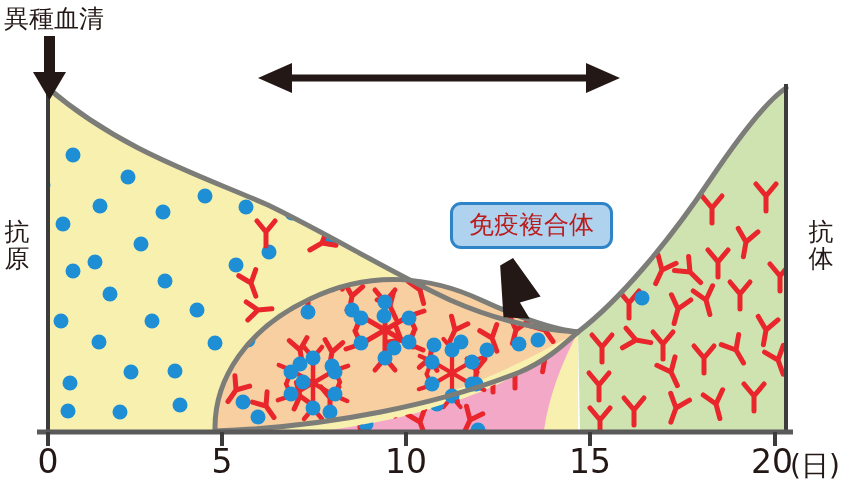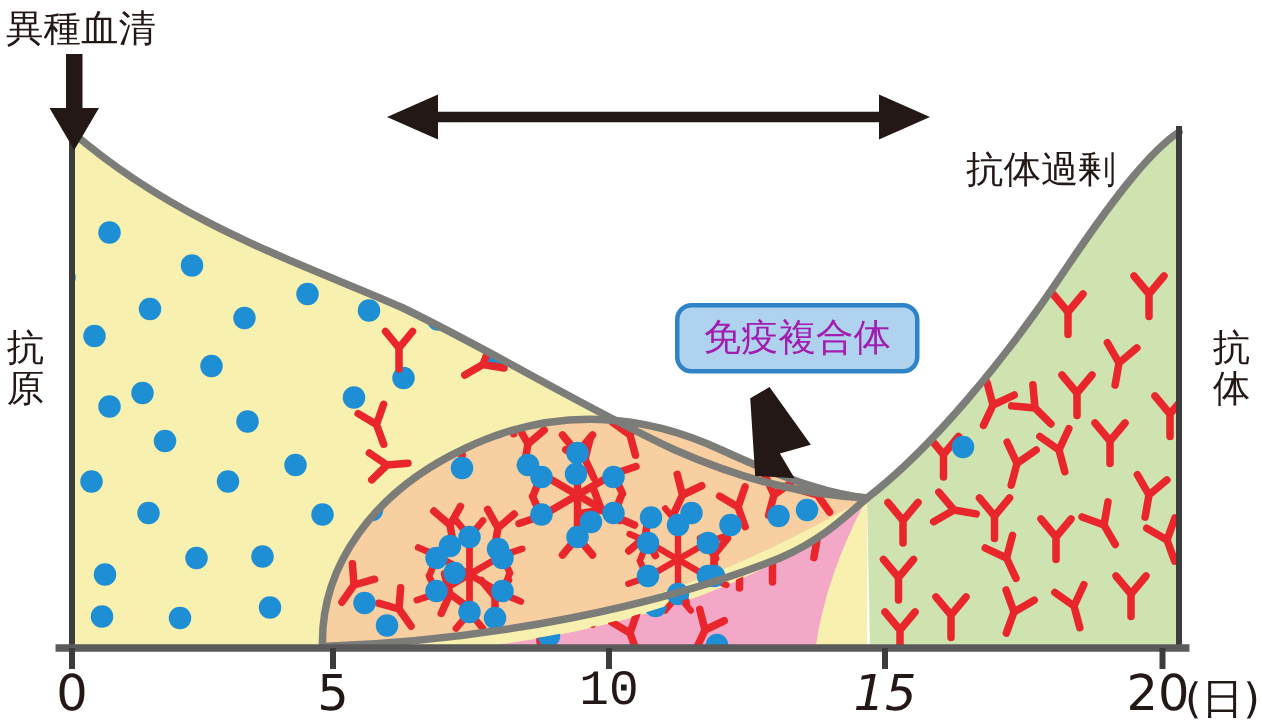--- a/index.html
+++ b/index.html
@@ -16,21 +16,21 @@
   #lbl-agex  {left:100px;top:95px;  font-size:25px;}
   #lbl-abex  {left:644px;top:96px;  font-size:25px;}
 
   #lbl-ag{position:absolute;left:2px;top:218px;width:30px;font-size:25px;
           line-height:1.08;text-align:center;color:#231815;}
   #lbl-ab{position:absolute;left:806px;top:218px;width:30px;font-size:25px;
           line-height:1.08;text-align:center;color:#231815;}
 
   #callout{position:absolute;left:450px;top:202px;
            background:#AFD2EE;border:3px solid #2F84C8;border-radius:11px;
-           padding:7px 16px 9px 16px;font-size:25px;color:#a21caf;
+           padding:7px 16px 9px 16px;font-size:25px;color:#b91c1c;
            line-height:1;}
 
   .tick-lbl{position:absolute;font-size:33px;color:#231815;
             text-align:center;width:60px;}
   .unit-lbl{position:absolute;font-size:28px;color:#231815;}
 </style>
 </head>
 <body>
 
 <div id="stage">
@@ -403,33 +403,32 @@
       <path d="M258,78 L292,63 L292,93 Z" stroke="none"></path>
       <path d="M620,78 L586,63 L586,93 Z" stroke="none"></path>
     </g>
 
     <g fill="#231815">
       <path d="M513,258 L548,290 L529,300 L542,314 L516,318 L502,268 Z" transform="rotate(12 513 258)"></path>
     </g>
   </svg>
 
   <div class="lbl" id="lbl-hetero">異種血清</div>
-  <div class="lbl" id="lbl-abex">抗体過剰</div>
 
   <div id="lbl-ag">
     <div>抗</div>
     <div>原</div>
   </div>
   <div id="lbl-ab">
     <div>抗</div>
     <div>体</div>
   </div>
 
   <div id="callout">免疫複合体</div>
 
   <div class="tick-lbl" style="left:18px;top:442px;">0</div>
   <div class="tick-lbl" style="left:192px;top:442px;">5</div>
-  <div class="tick-lbl" style="left:376px;top:442px;font-family:Liberation Mono, monospace;">10</div>
-  <div class="tick-lbl" style="left:560px;top:442px;font-style:italic;">15</div>
+  <div class="tick-lbl" style="left:376px;top:442px;">10</div>
+  <div class="tick-lbl" style="left:560px;top:442px;">15</div>
   <div class="tick-lbl" style="left:742px;top:442px;">20</div>
   <div class="unit-lbl" style="left:790px;top:447px;">(日)</div>
 
 </div>
 
 </body></html>

